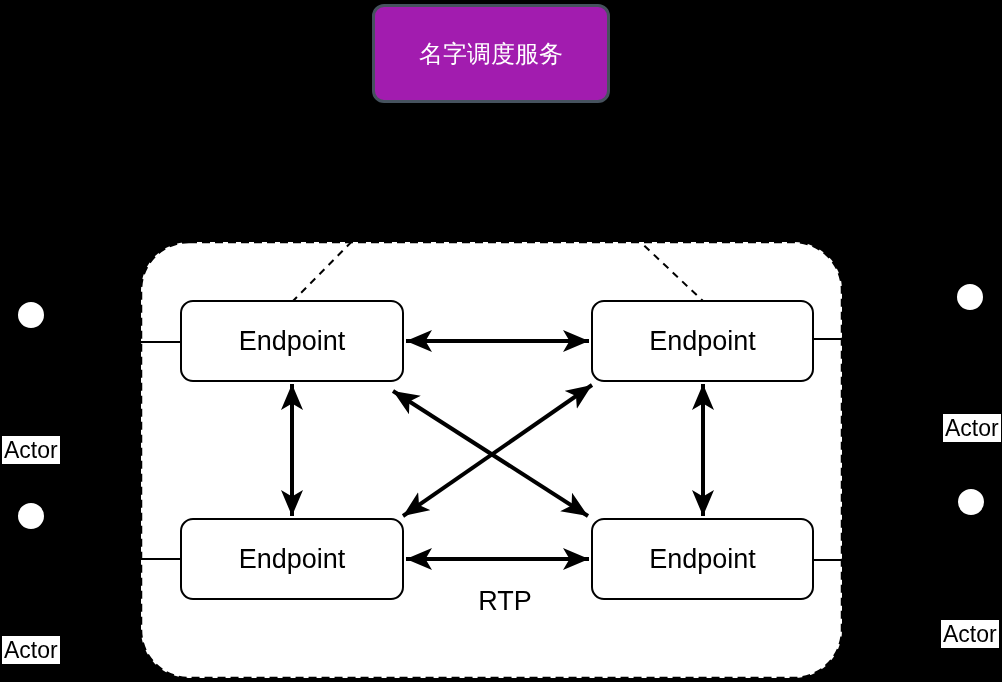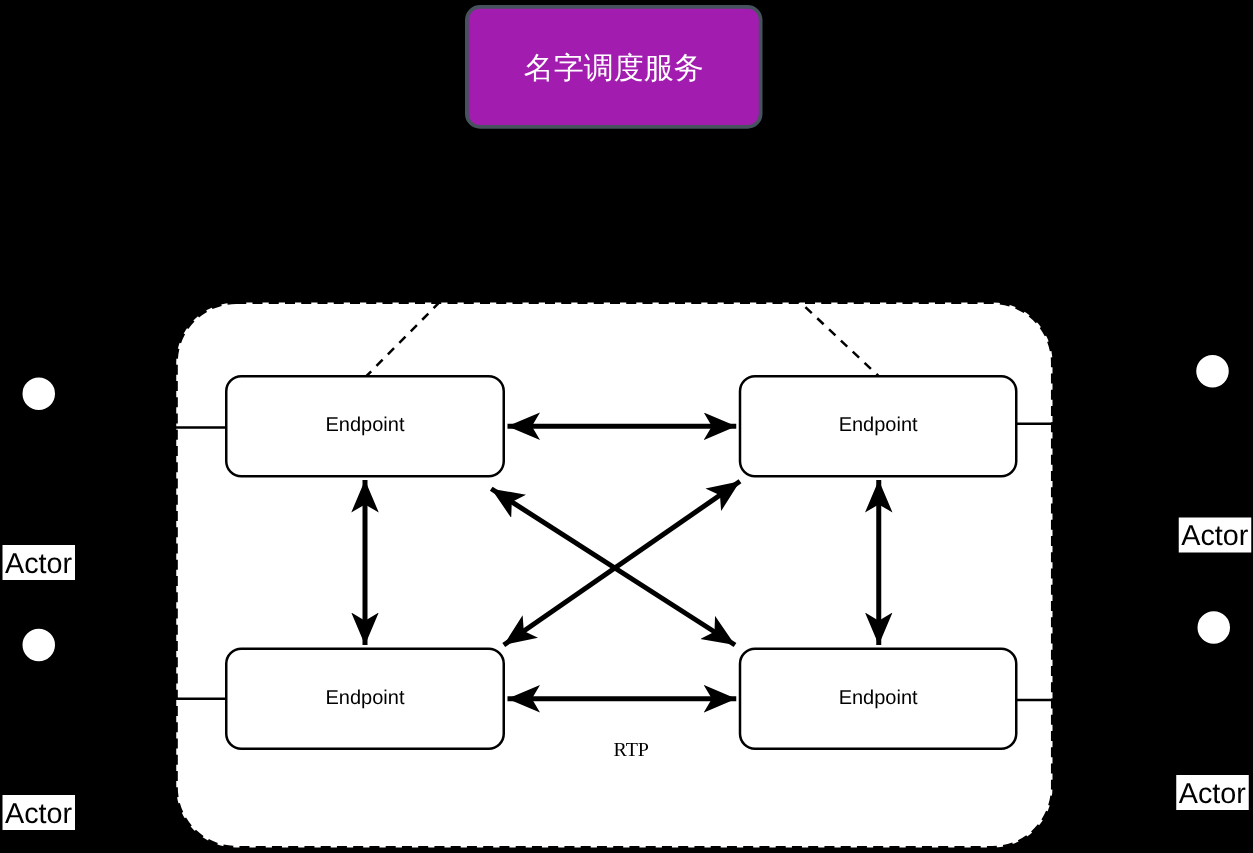--- a/index.html
+++ b/index.html
@@ -13,27 +13,27 @@
     position: absolute; left: 372px; top: 4px; width: 238px; height: 99px;
     box-sizing: border-box; border-radius: 12px;
     border: 3px solid #46525e; background: #a21caf;
     display: flex; align-items: center; justify-content: center;
   }
   .service-box .label {
     color: #ffffff; font-size: 24px; letter-spacing: 0px; white-space: nowrap;
   }
   .node-label {
     position: absolute; display: flex; align-items: center; justify-content: center;
-    color: #000; font-size: 16px; white-space: nowrap;
+    color: #000; font-size: 27px; white-space: nowrap;
   }
   .ep-tl { left: 181px; top: 301px; width: 222px; height: 80px; }
   .ep-tr { left: 592px; top: 301px; width: 221px; height: 80px; }
   .ep-bl { left: 181px; top: 519px; width: 222px; height: 80px; }
   .ep-br { left: 592px; top: 519px; width: 221px; height: 80px; }
-  .rtp-label { left: 445px; top: 587px; width: 120px; height: 28px; font-family: Liberation Serif, serif; }
+  .rtp-label { left: 445px; top: 587px; width: 120px; height: 28px; }
   .actor-chip {
     position: absolute; background: #ffffff; color: #000000;
     font-size: 23px; line-height: 26px; padding: 1px 2px; white-space: nowrap;
   }
   .actor-chip.lt { left: 2px;   top: 436px; }
   .actor-chip.lb { left: 2px;   top: 636px; }
   .actor-chip.rt { left: 943px; top: 414px; }
   .actor-chip.rb { left: 941px; top: 620px; }
 </style>
 </head>

